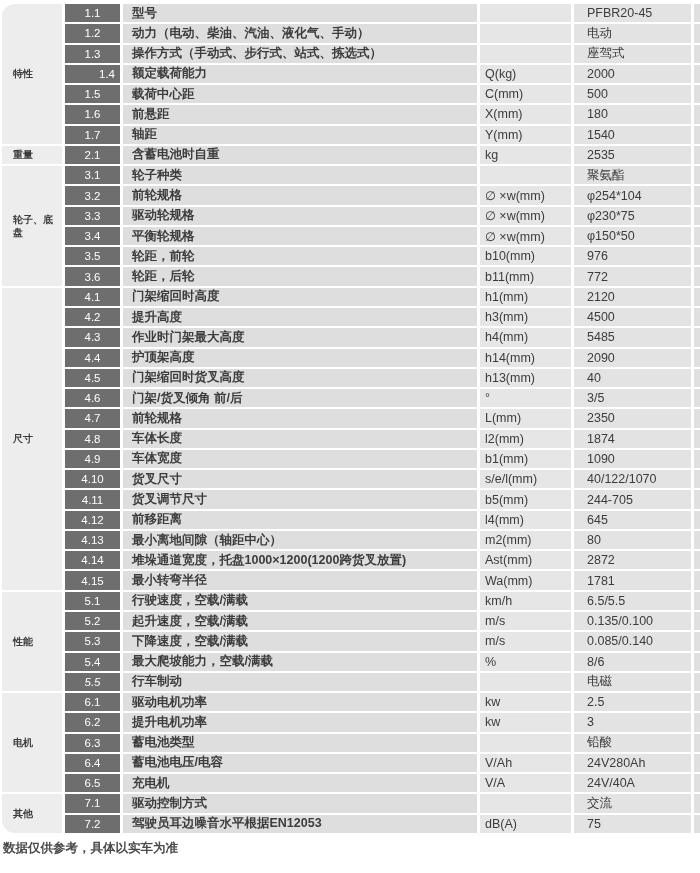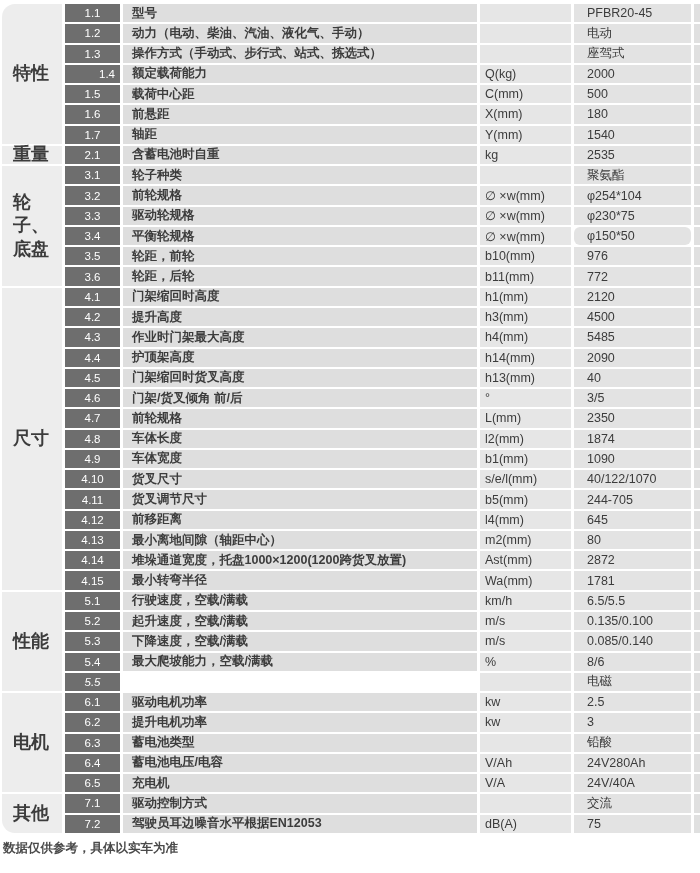--- a/index.html
+++ b/index.html
@@ -25,21 +25,21 @@
     display: flex;
     align-items: center;
     color: #3c3c3c;
     white-space: nowrap;
     overflow: visible;
   }
 
   .cat {
     background: #ededed;
     font-weight: bold;
-    font-size: 18px;
+    font-size: 10px;
     line-height: 1.3;
     padding-left: 11px;
     white-space: normal;
     word-break: break-all;
   }
   .cat.first { border-top-left-radius: 13px; }
   .cat.last  { border-bottom-left-radius: 13px; }
 
   .no {
     background: #6e6e6e;
@@ -136,21 +136,21 @@
       <div class="cell val" style="grid-area: 10 / 5;">φ254*104</div>
       <div class="cell sliver" style="grid-area: 10 / 6;"></div>
       <div class="cell no" style="grid-area: 11 / 2;">3.3</div>
       <div class="cell item" style="grid-area: 11 / 3;">驱动轮规格</div>
       <div class="cell unit" style="grid-area: 11 / 4;">∅ ×w(mm)</div>
       <div class="cell val" style="grid-area: 11 / 5;">φ230*75</div>
       <div class="cell sliver" style="grid-area: 11 / 6;"></div>
       <div class="cell no" style="grid-area: 12 / 2;">3.4</div>
       <div class="cell item" style="grid-area: 12 / 3;">平衡轮规格</div>
       <div class="cell unit" style="grid-area: 12 / 4;">∅ ×w(mm)</div>
-      <div class="cell val" style="grid-area: 12 / 5; border-radius: 6px;">φ150*50</div>
+      <div class="cell val" style="grid-area: 12 / 5;">φ150*50</div>
       <div class="cell sliver" style="grid-area: 12 / 6;"></div>
       <div class="cell no" style="grid-area: 13 / 2;">3.5</div>
       <div class="cell item" style="grid-area: 13 / 3;">轮距，前轮</div>
       <div class="cell unit" style="grid-area: 13 / 4;">b10(mm)</div>
       <div class="cell val" style="grid-area: 13 / 5;">976</div>
       <div class="cell sliver" style="grid-area: 13 / 6;"></div>
       <div class="cell no" style="grid-area: 14 / 2; text-align: right;">3.6</div>
       <div class="cell item" style="grid-area: 14 / 3;">轮距，后轮</div>
       <div class="cell unit" style="grid-area: 14 / 4;">b11(mm)</div>
       <div class="cell val" style="grid-area: 14 / 5;">772</div>
@@ -246,20 +246,21 @@
       <div class="cell item" style="grid-area: 32 / 3;">下降速度，空载/满载</div>
       <div class="cell unit" style="grid-area: 32 / 4;">m/s</div>
       <div class="cell val" style="grid-area: 32 / 5;">0.085/0.140</div>
       <div class="cell sliver" style="grid-area: 32 / 6;"></div>
       <div class="cell no" style="grid-area: 33 / 2;">5.4</div>
       <div class="cell item" style="grid-area: 33 / 3;">最大爬坡能力，空载/满载</div>
       <div class="cell unit" style="grid-area: 33 / 4;">%</div>
       <div class="cell val" style="grid-area: 33 / 5;">8/6</div>
       <div class="cell sliver" style="grid-area: 33 / 6;"></div>
       <div class="cell no" style="grid-area: 34 / 2; font-style: italic;">5.5</div>
+      <div class="cell item" style="grid-area: 34 / 3;">行车制动</div>
       <div class="cell unit" style="grid-area: 34 / 4;"></div>
       <div class="cell val" style="grid-area: 34 / 5;">电磁</div>
       <div class="cell sliver" style="grid-area: 34 / 6;"></div>
       <div class="cell cat" style="grid-area: 35 / 1 / 40 / 2;">电机</div>
       <div class="cell no" style="grid-area: 35 / 2;">6.1</div>
       <div class="cell item" style="grid-area: 35 / 3;">驱动电机功率</div>
       <div class="cell unit" style="grid-area: 35 / 4;">kw</div>
       <div class="cell val" style="grid-area: 35 / 5;">2.5</div>
       <div class="cell sliver" style="grid-area: 35 / 6;"></div>
       <div class="cell no" style="grid-area: 36 / 2;">6.2</div>

